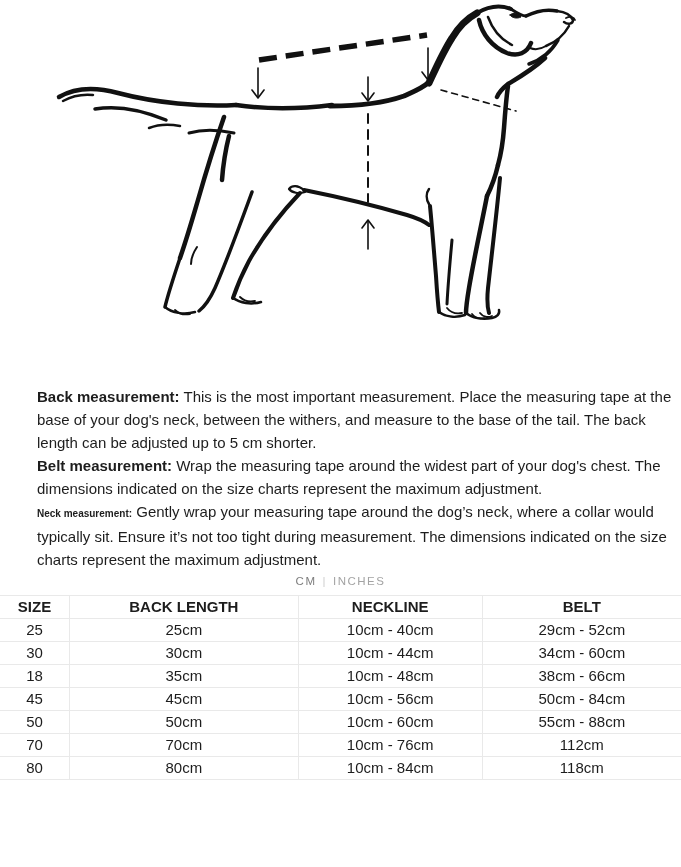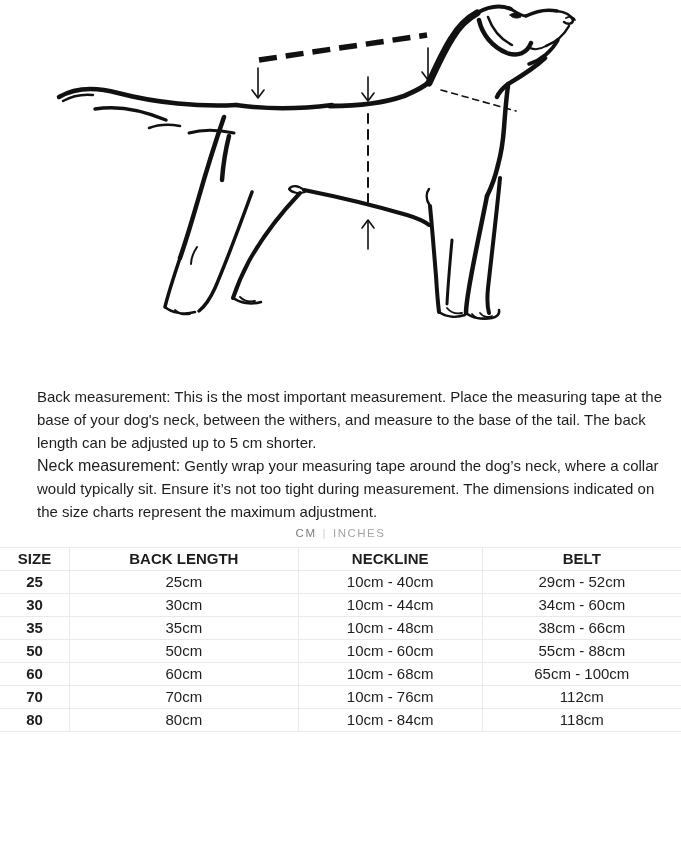--- a/index.html
+++ b/index.html
@@ -11,22 +11,22 @@
   
   .diagram{width:681px;height:368px;display:block;}
   .diagram svg{display:block;}
   
   .instructions{
     margin:17px 36px 0 37px;
     width:642px;
     font-size:15px;line-height:23px;color:#1d1d1d;
   }
   .instructions p{margin:0;}
-  .instructions strong{font-weight:normal;}
-  .instructions .small-label{font-size:16px;}
+  .instructions strong{font-weight:bold;}
+  .instructions .small-label{font-size:10px;}
   
   .unit-toggle{
     margin-top:3px;
     text-align:center;
     font-size:11.5px;line-height:15px;letter-spacing:1.5px;
     user-select:none;
   }
   .unit-toggle .opt{cursor:pointer;}
   .unit-toggle .opt.active{color:#7d7d7d;}
   .unit-toggle .opt.inactive{color:#a3a3a3;}
@@ -43,21 +43,21 @@
   table.size-table td{
     height:22px;line-height:22px;padding:0;
     text-align:center;vertical-align:middle;
     border-bottom:1px solid #e9e9e9;
   }
   table.size-table th:not(:last-child),
   table.size-table td:not(:last-child){
     border-right:1px solid #e9e9e9;
   }
   table.size-table th{font-weight:bold;}
-  table.size-table tbody td:first-child{font-weight:bold;}
+  table.size-table tbody td:first-child{font-weight:normal;}
   col.c-size{width:10.2%;}
   col.c-back{width:33.6%;}
   col.c-neck{width:27.0%;}
   col.c-belt{width:29.2%;}
 </style>
 </head>
 <body>
 
 <div class="diagram">
   <svg width="681" height="368" viewBox="0 0 681 368" xmlns="http://www.w3.org/2000/svg" fill="none" stroke="#111" stroke-linecap="round" stroke-linejoin="round">
@@ -139,20 +139,24 @@
       <path d="M368,249 L368,221"></path>
         <path d="M362,228 L368,220 L374,228"></path>
     </g>
   </svg>
 </div>
 
 <div class="instructions">
   <p>
     <strong>Back measurement:</strong>
     <span>This is the most important measurement. Place the measuring tape at the base of your dog's neck, between the withers, and measure to the base of the tail. The back length can be adjusted up to 5 cm shorter.</span>
+  </p>
+  <p>
+    <strong>Belt measurement:</strong>
+    <span>Wrap the measuring tape around the widest part of your dog's chest. The dimensions indicated on the size charts represent the maximum adjustment.</span>
   </p>
   <p>
     <strong class="small-label">Neck measurement:</strong>
     <span>Gently wrap your measuring tape around the dog’s neck, where a collar would typically sit. Ensure it’s not too tight during measurement. The dimensions indicated on the size charts represent the maximum adjustment.</span>
   </p>
 </div>
 
 <div class="unit-toggle">
   <span class="opt active">CM</span><span class="divider">|</span><span class="opt inactive">INCHES</span>
 </div>
@@ -179,38 +183,38 @@
         <td>10cm - 40cm</td>
         <td>29cm - 52cm</td>
       </tr>
       <tr>
         <td>30</td>
         <td>30cm</td>
         <td>10cm - 44cm</td>
         <td>34cm - 60cm</td>
       </tr>
       <tr>
-        <td>35</td>
+        <td>18</td>
         <td>35cm</td>
         <td>10cm - 48cm</td>
         <td>38cm - 66cm</td>
+      </tr>
+      <tr>
+        <td>45</td>
+        <td>45cm</td>
+        <td>10cm - 56cm</td>
+        <td>50cm - 84cm</td>
       </tr>
       <tr>
         <td>50</td>
         <td>50cm</td>
         <td>10cm - 60cm</td>
         <td>55cm - 88cm</td>
       </tr>
       <tr>
-        <td>60</td>
-        <td>60cm</td>
-        <td>10cm - 68cm</td>
-        <td>65cm - 100cm</td>
-      </tr>
-      <tr>
         <td>70</td>
         <td>70cm</td>
         <td>10cm - 76cm</td>
         <td>112cm</td>
       </tr>
       <tr>
         <td>80</td>
         <td>80cm</td>
         <td>10cm - 84cm</td>
         <td>118cm</td>

